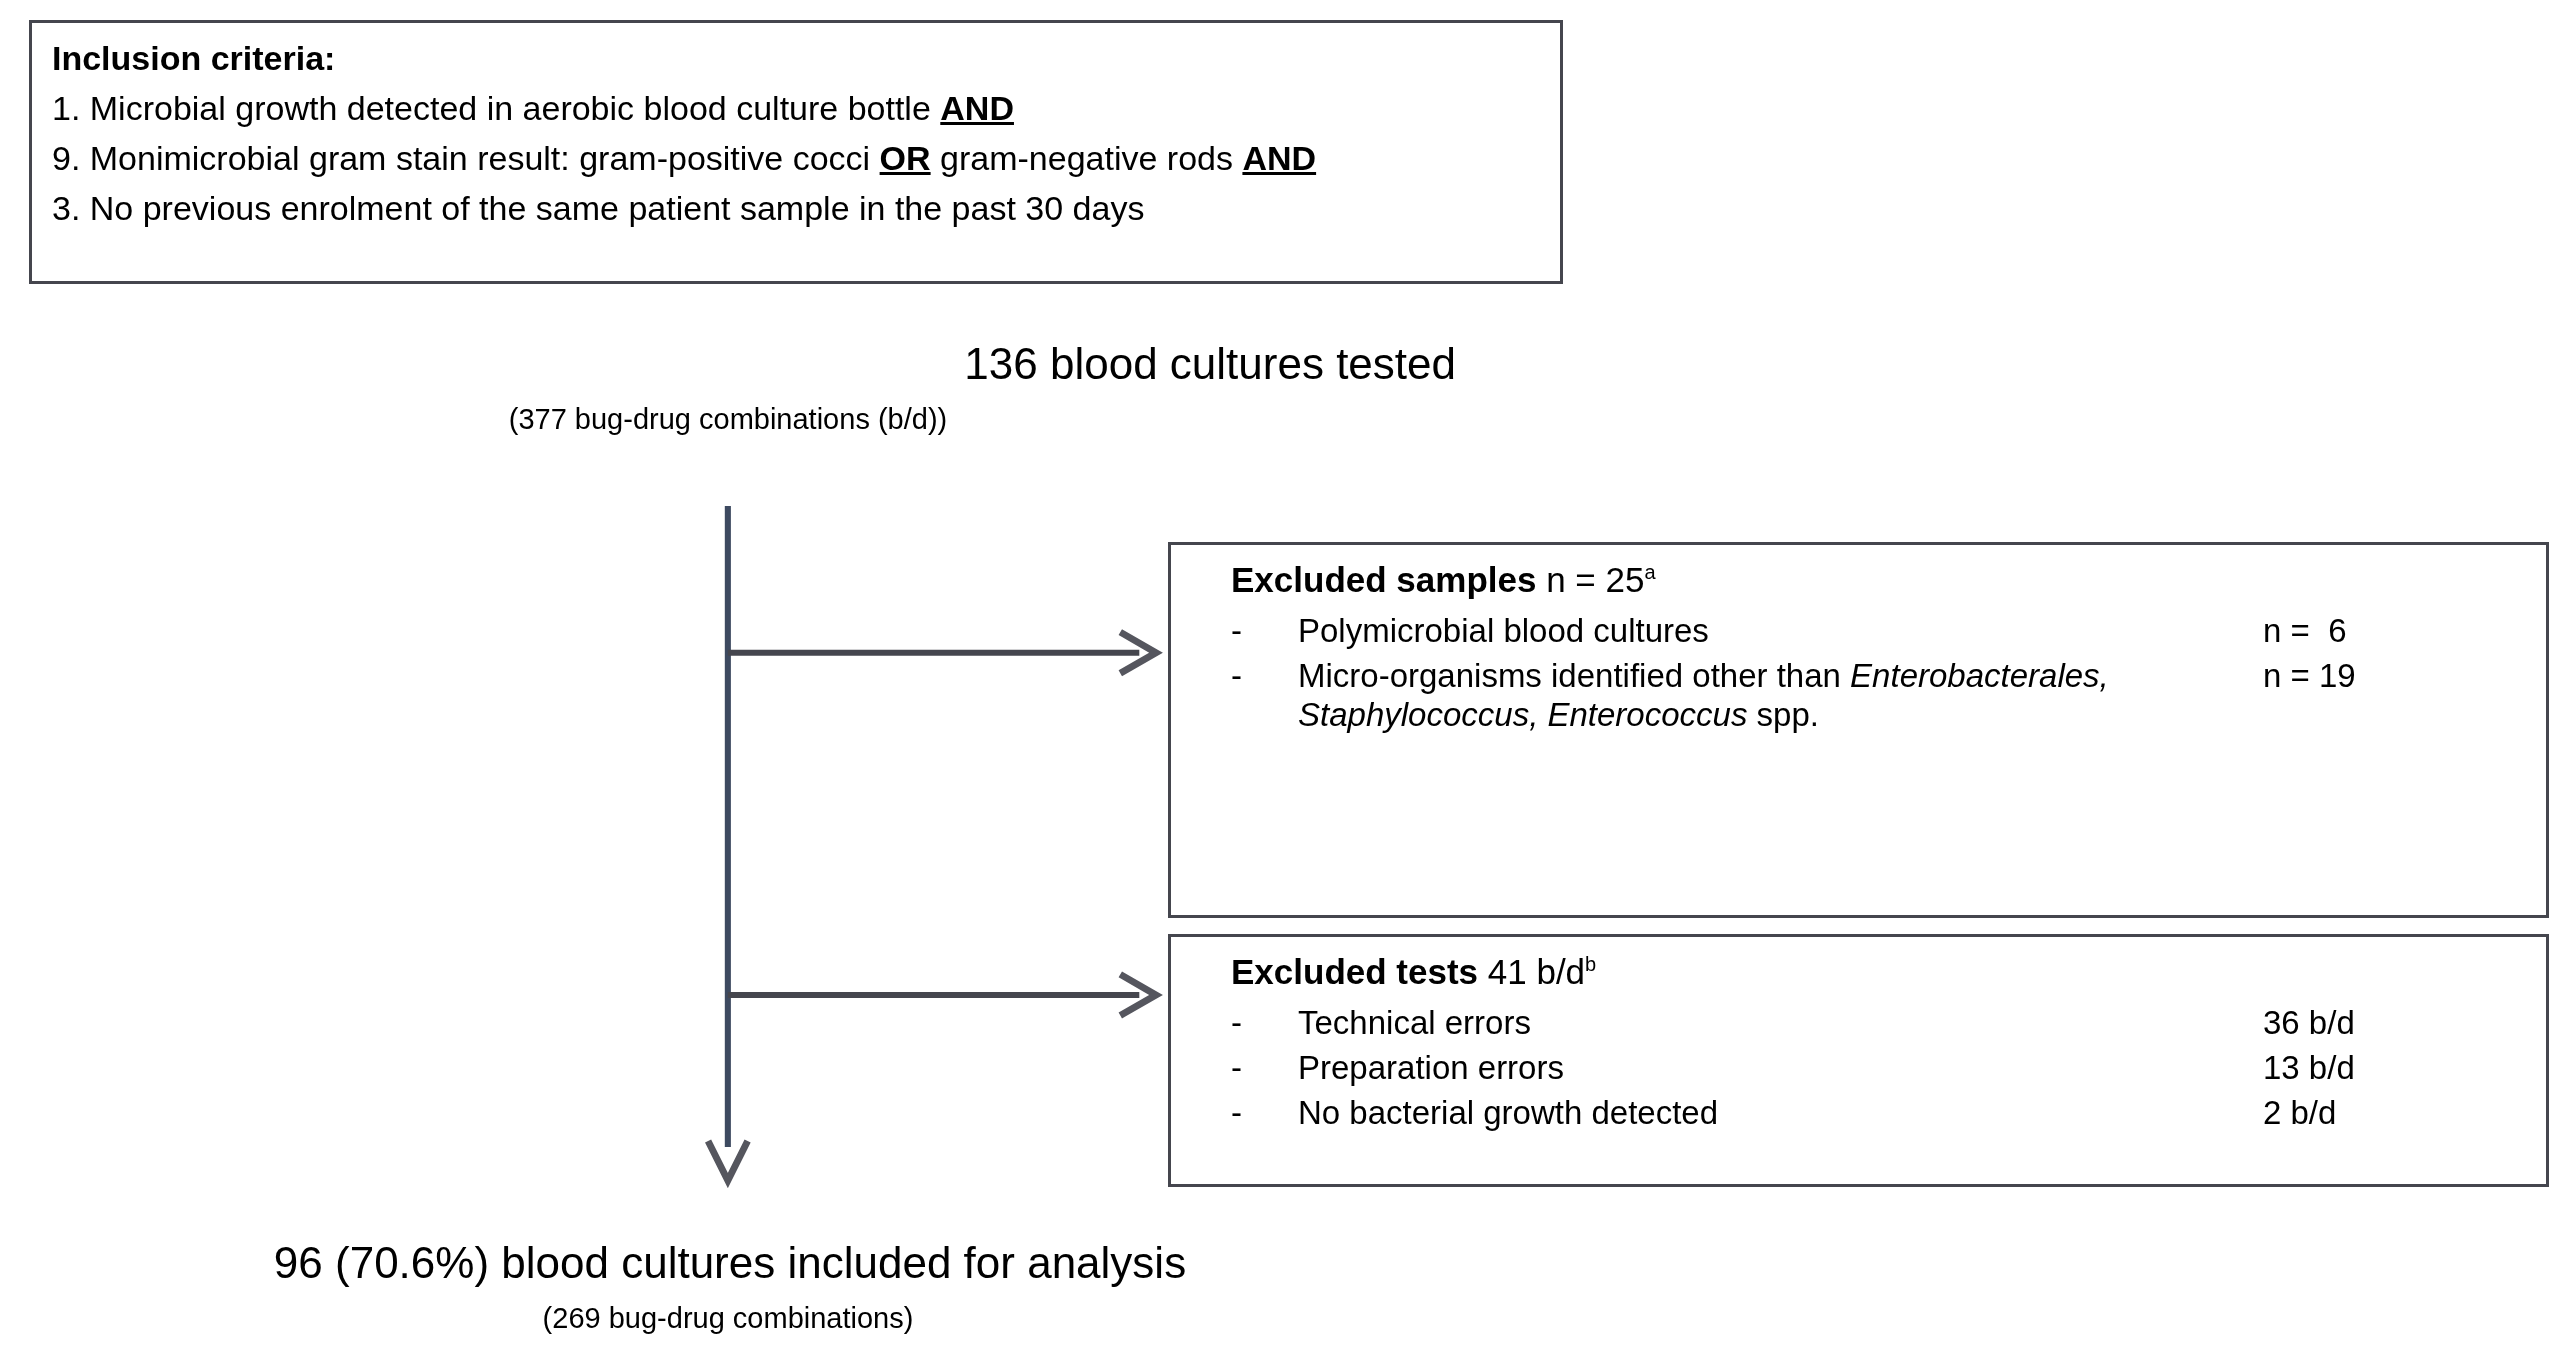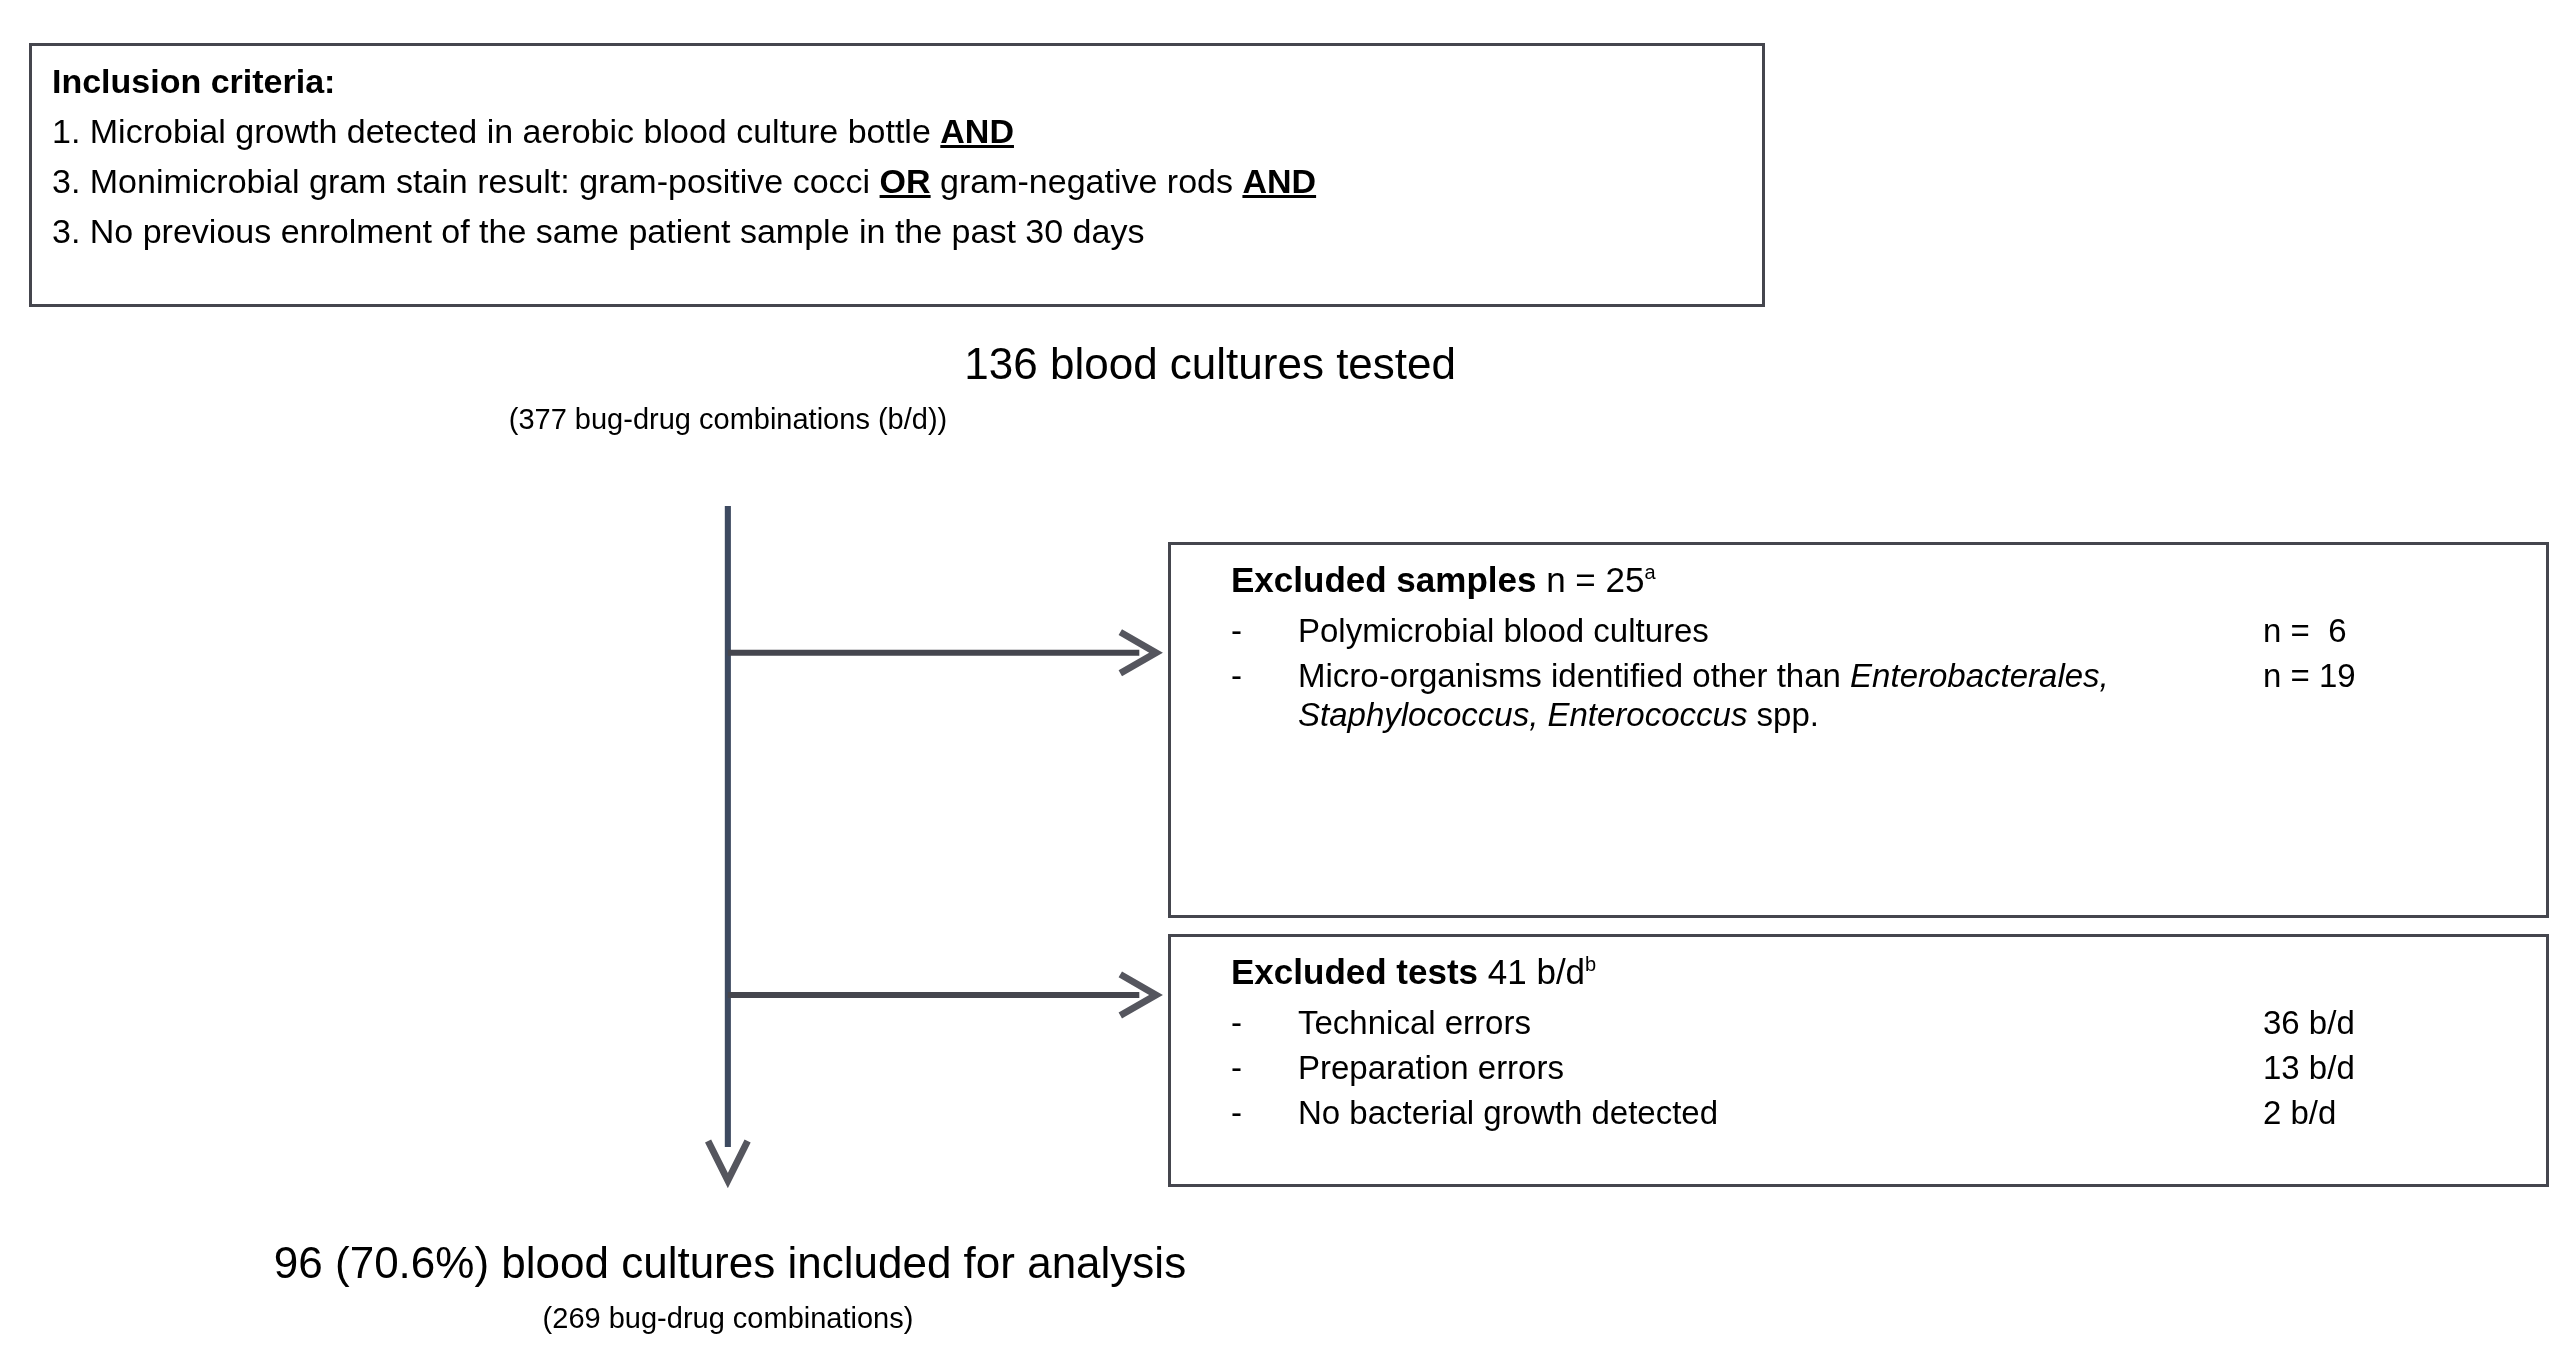--- a/index.html
+++ b/index.html
@@ -16,22 +16,22 @@
     width: 2576px;
     height: 1370px;
     background: #ffffff;
     overflow: hidden;
   }
 
   
   #inclusion-box {
     position: absolute;
     left: 29px;
-    top: 43px;
-    width: 1736px;
+    top: 20px;
+    width: 1534px;
     height: 264px;
     border: 3.8px solid #45464e;
     box-sizing: border-box;
     background: #ffffff;
   }
   #inclusion-box .inner {
     padding: 18px 0 0 20px;
   }
   .crit-title {
     font-size: 34px;
@@ -180,21 +180,21 @@
 
   <div id="inclusion-box">
     <div class="inner">
       <div class="crit-title">Inclusion criteria:</div>
 
       <div class="crit-line">
         <span>1. Microbial growth detected in aerobic blood culture bottle </span><span class="u-bold">AND</span>
       </div>
 
       <div class="crit-line">
-        <span>3. Monimicrobial gram stain result: gram-positive cocci </span><span class="u-bold">OR</span><span> gram-negative rods </span><span class="u-bold">AND</span>
+        <span>9. Monimicrobial gram stain result: gram-positive cocci </span><span class="u-bold">OR</span><span> gram-negative rods </span><span class="u-bold">AND</span>
       </div>
 
       <div class="crit-line">
         <span>3. No previous enrolment of the same patient sample in the past 30 days</span>
       </div>
     </div>
   </div>
 
   <div id="tested-label">136 blood cultures tested</div>
   <div id="tested-sub">(377 bug-drug combinations (b/d))</div>

